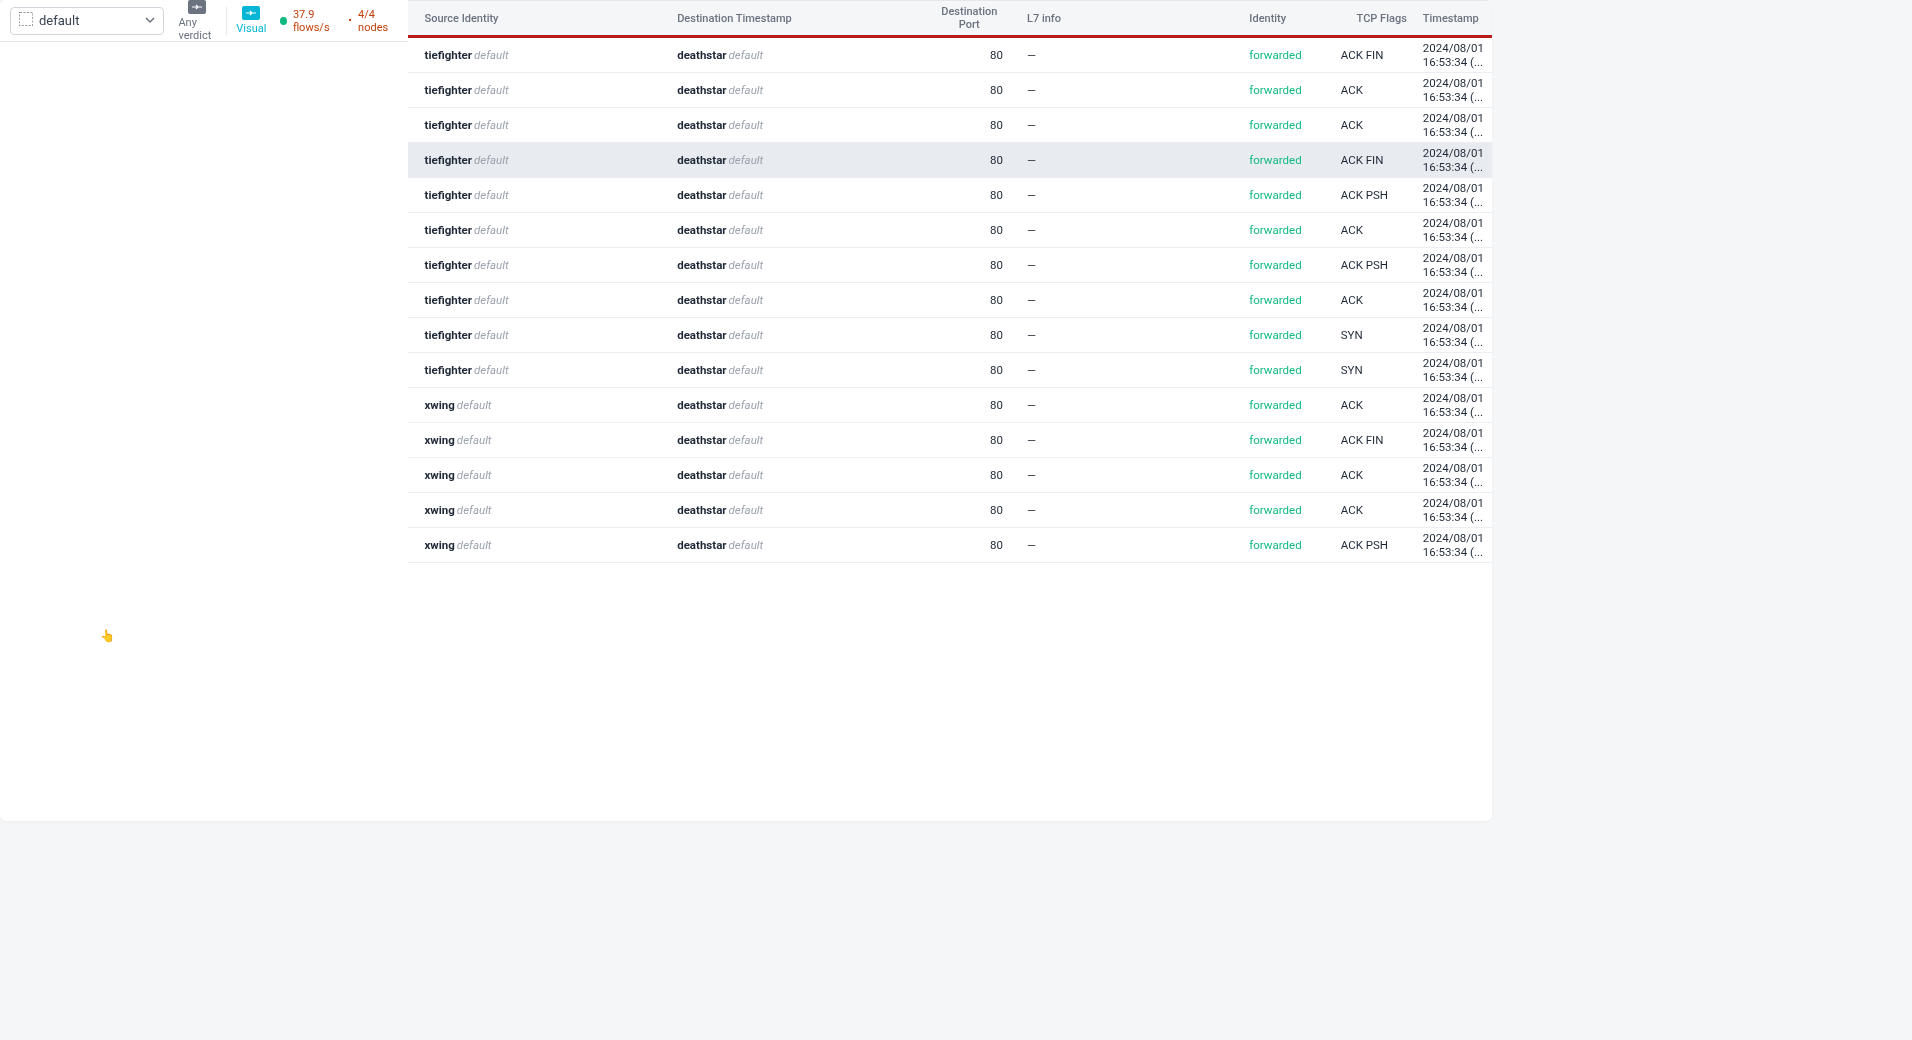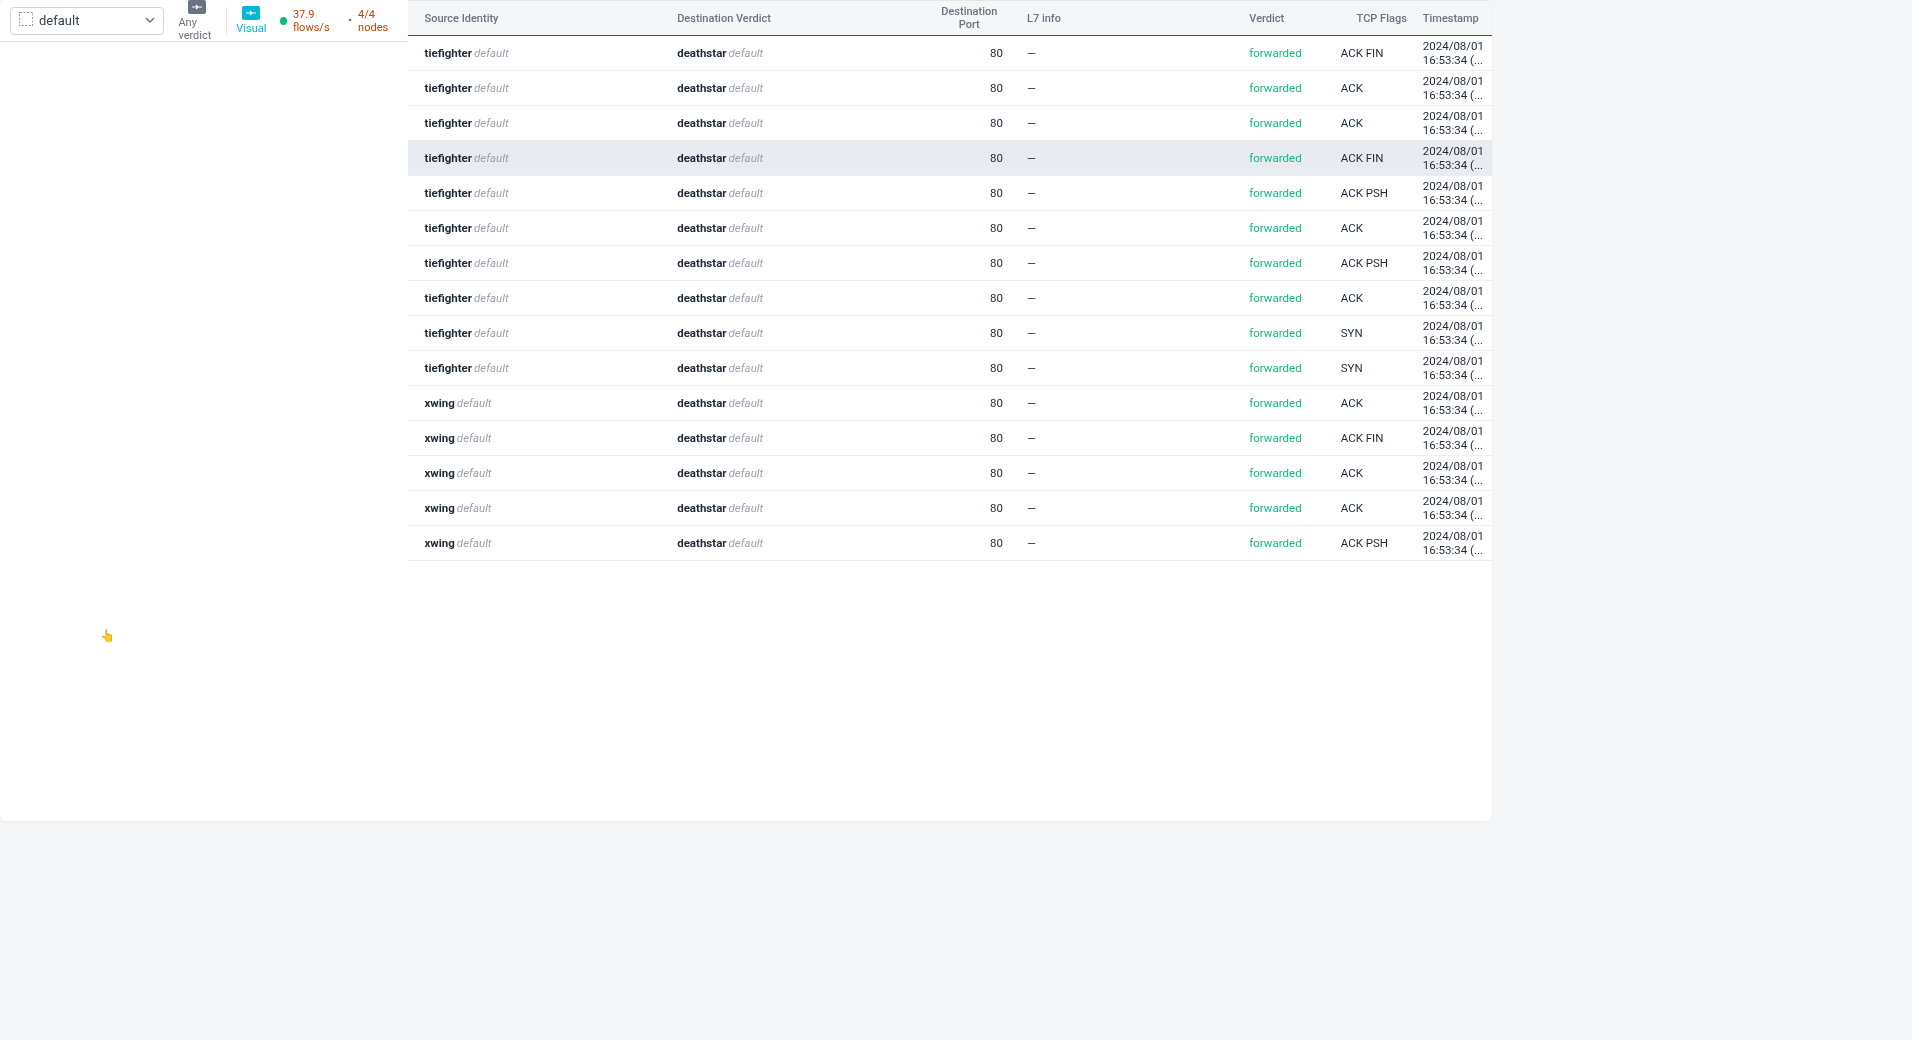--- a/index.html
+++ b/index.html
@@ -227,21 +227,21 @@
       border-collapse: collapse;
       font-size: 11.5px;
       flex: 1;
       overflow: auto;
     }
     .flows-table th {
       text-align: left;
       font-weight: 500;
       color: #6b7280;
       padding: 4px 8px;
-      border-bottom: 1px solid #b91c1c;
+      border-bottom: 3px solid #b91c1c;
       background: #f5f6f8;
       font-size: 11px;
     }
     .flows-table th.right {
       text-align: center;
     }
     .flows-table td {
       padding: 3px 8px;
       border-bottom: 1px solid #eceef1;
       color: #1f2937;
@@ -412,24 +412,24 @@
         <span class="port-proto">TCP</span>
       </div>
     </div>
   </div>
 
   <div class="table-panel">
     <table class="flows-table">
       <thead>
         <tr>
           <th style="width:350px; padding-left:16px;">Source Identity</th>
-          <th style="width:350px;">Destination Verdict</th>
+          <th style="width:350px;">Destination Timestamp</th>
           <th class="right" style="width:90px;">Destination Port</th>
           <th style="width:340px; padding-left:16px;">L7 info</th>
-          <th style="width:105px;">Verdict</th>
+          <th style="width:105px;">Identity</th>
           <th style="width:105px;text-align:right;">TCP Flags</th>
           <th>Timestamp</th>
         </tr>
       </thead>
       <tbody id="flows-tbody">
       <tr>
             <td style="padding-left:16px;"><b>tiefighter</b><span class="ns">default</span></td>
             <td><b>deathstar</b><span class="ns">default</span></td>
             <td class="port">80</td>
             <td style="padding-left:16px;">—</td>

